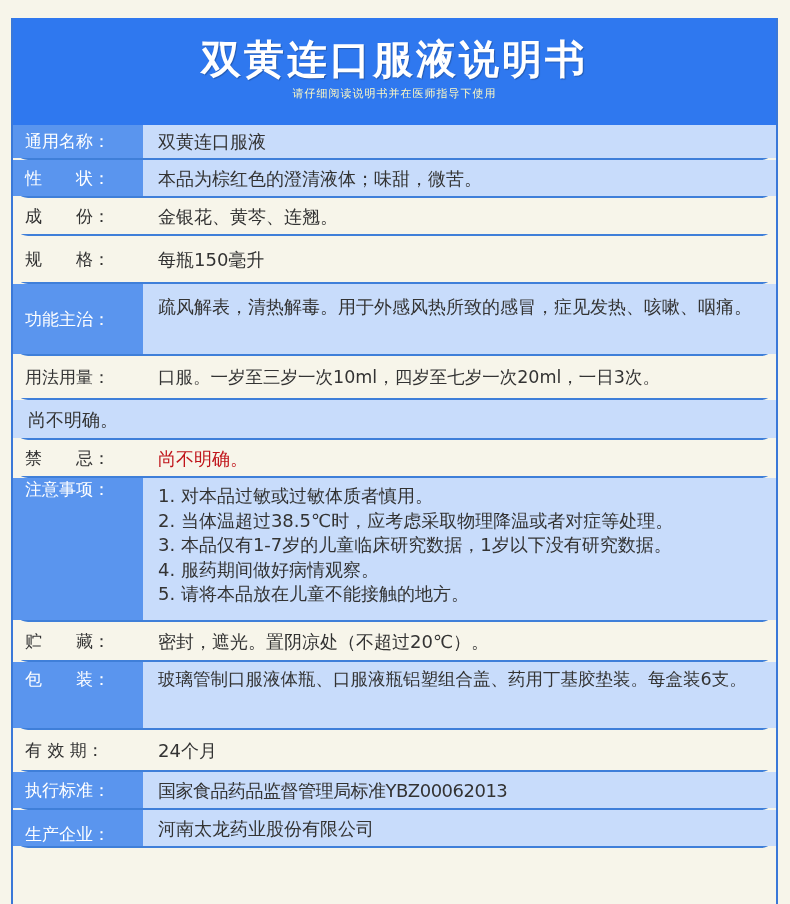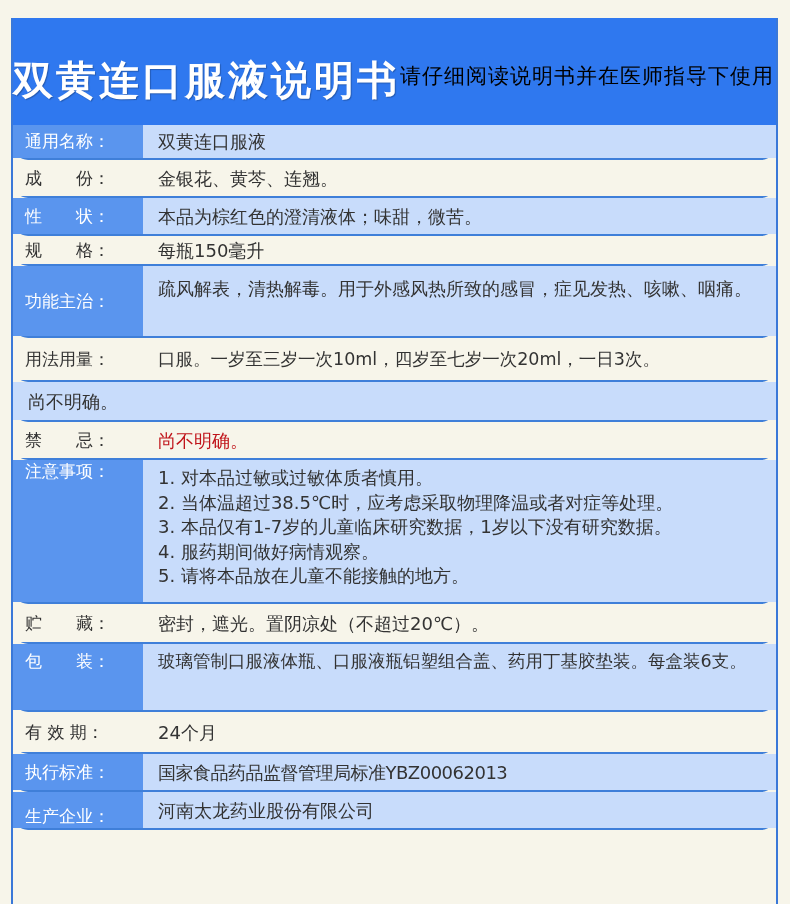--- a/index.html
+++ b/index.html
@@ -8,29 +8,29 @@
     background:#f7f5ea;
     font-family:"DejaVu Sans", "Liberation Sans", sans-serif;
   }
   .sheet {
     position:absolute; left:11px; top:18px; width:767px; height:900px;
     border-left:2px solid #3a78d8; border-right:2px solid #3a78d8;
     box-sizing:border-box; background:#f7f5ea;
   }
   .header {
     height:107px; background:#2f78ef; text-align:center;
-    display:flex; align-items:center; justify-content:flex-start;
+    display:flex; flex-direction:column; align-items:center; justify-content:flex-start;
   }
   .title {
     color:#ffffff; font-size:40px; font-weight:bold; letter-spacing:3px;
     margin-top:17px; line-height:48px;
     text-shadow:1px 1px 1px rgba(0,0,0,0.25);
   }
   .subtitle {
-    color:#000000; font-size:21px; margin-top:8px; line-height:22px; letter-spacing:1px;
+    color:#fef9c3; font-size:11px; margin-top:0; line-height:22px; letter-spacing:1px;
   }
   .row {
     display:flex; border-bottom:2px solid #3f7fd9; box-sizing:border-box;border-radius:15px;
   }
   .row .label {
     width:130px; flex:0 0 130px; box-sizing:border-box;
     padding:0 0 0 12px; font-size:17px; color:#333;
     display:flex; align-items:flex-start;
   }
   .row .value {
@@ -55,35 +55,35 @@
     <div class="subtitle">请仔细阅读说明书并在医师指导下使用</div>
   </div>
 
   <div class="row blue" style="height:35px">
     <div class="label" style="align-items:center">
         <span class="label-text">通用名称：</span>
       </div>
     <div class="value" style="display:flex;align-items:center">双黄连口服液</div>
   </div>
 
+  <div class="row blue" style="height:38px">
+    <div class="label" style="align-items:center">
+        <span class="label-text">性　　状：</span>
+      </div>
+    <div class="value" style="display:flex;align-items:center">本品为棕红色的澄清液体；味甜，微苦。</div>
+  </div>
+
   <div class="row plain" style="height:38px">
     <div class="label" style="align-items:center">
         <span class="label-text">成　　份：</span>
       </div>
     <div class="value" style="display:flex;align-items:center">金银花、黄芩、连翘。</div>
   </div>
 
-  <div class="row blue" style="height:38px">
-    <div class="label" style="align-items:center">
-        <span class="label-text">性　　状：</span>
-      </div>
-    <div class="value" style="display:flex;align-items:center">本品为棕红色的澄清液体；味甜，微苦。</div>
-  </div>
-
-  <div class="row plain" style="height:30px">
+  <div class="row plain" style="height:48px">
     <div class="label" style="align-items:center">
         <span class="label-text">规　　格：</span>
       </div>
     <div class="value" style="display:flex;align-items:center">每瓶150毫升</div>
   </div>
 
   <div class="row blue" style="height:72px">
     <div class="label" style="align-items:center">
         <span class="label-text">功能主治：</span>
       </div>

